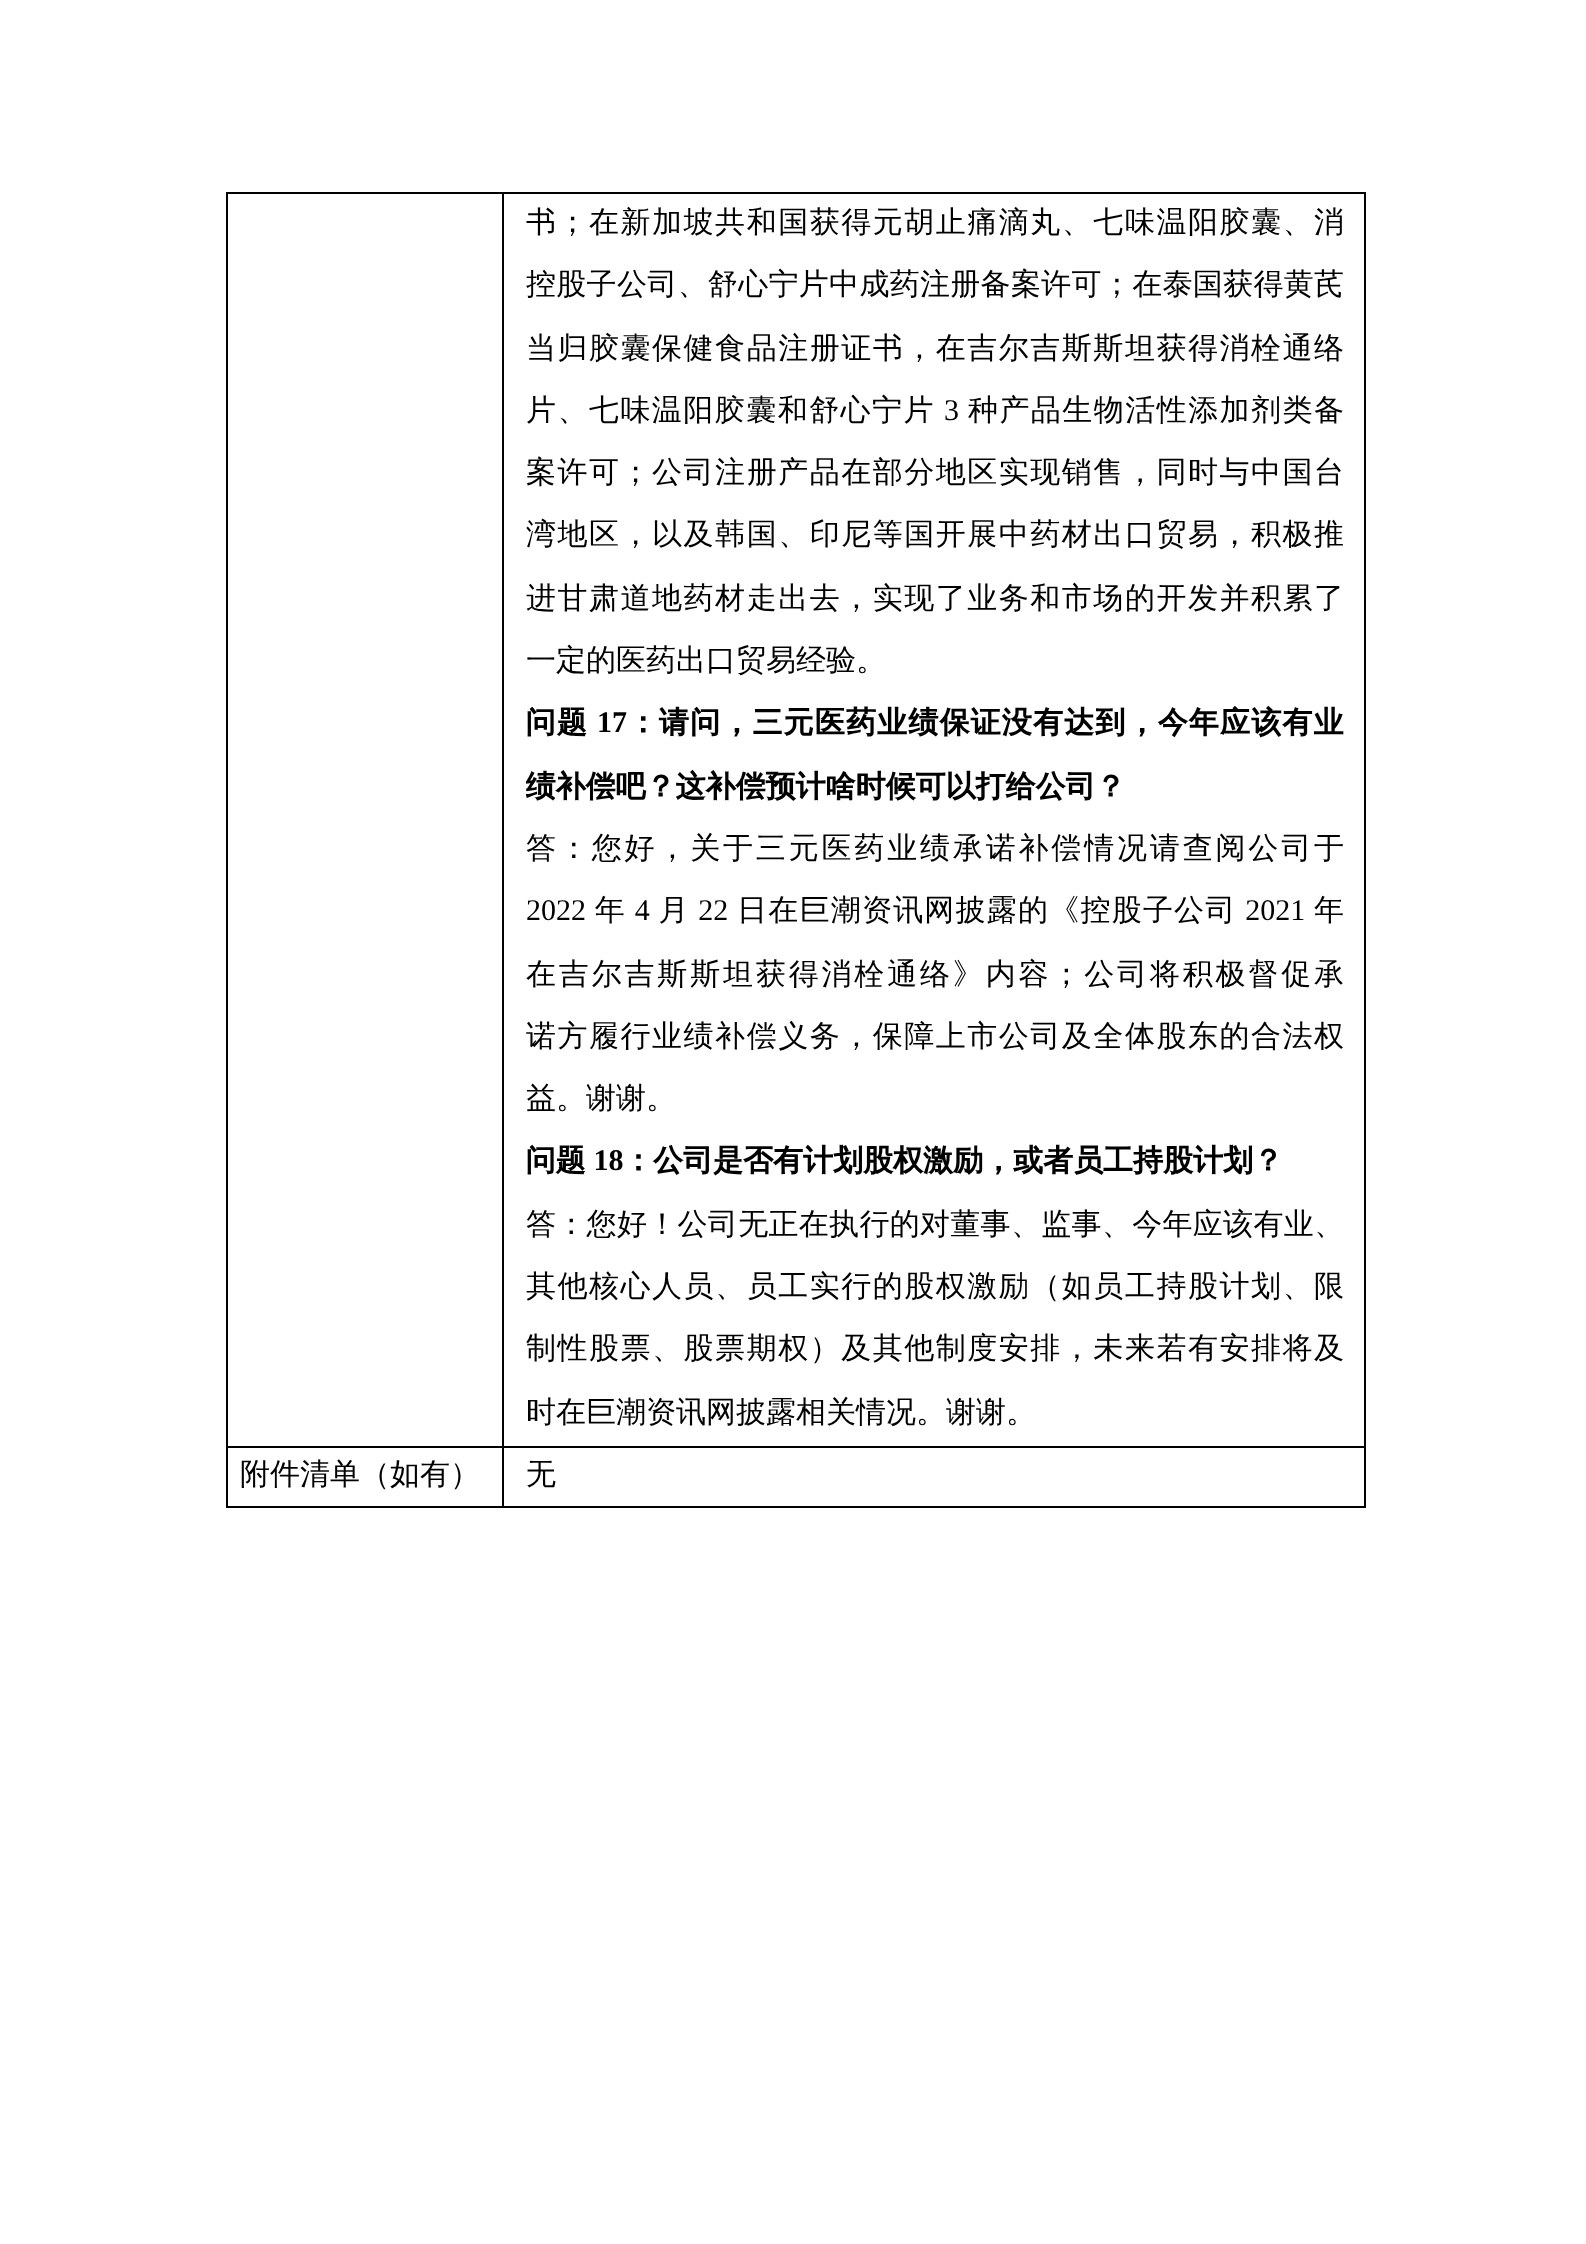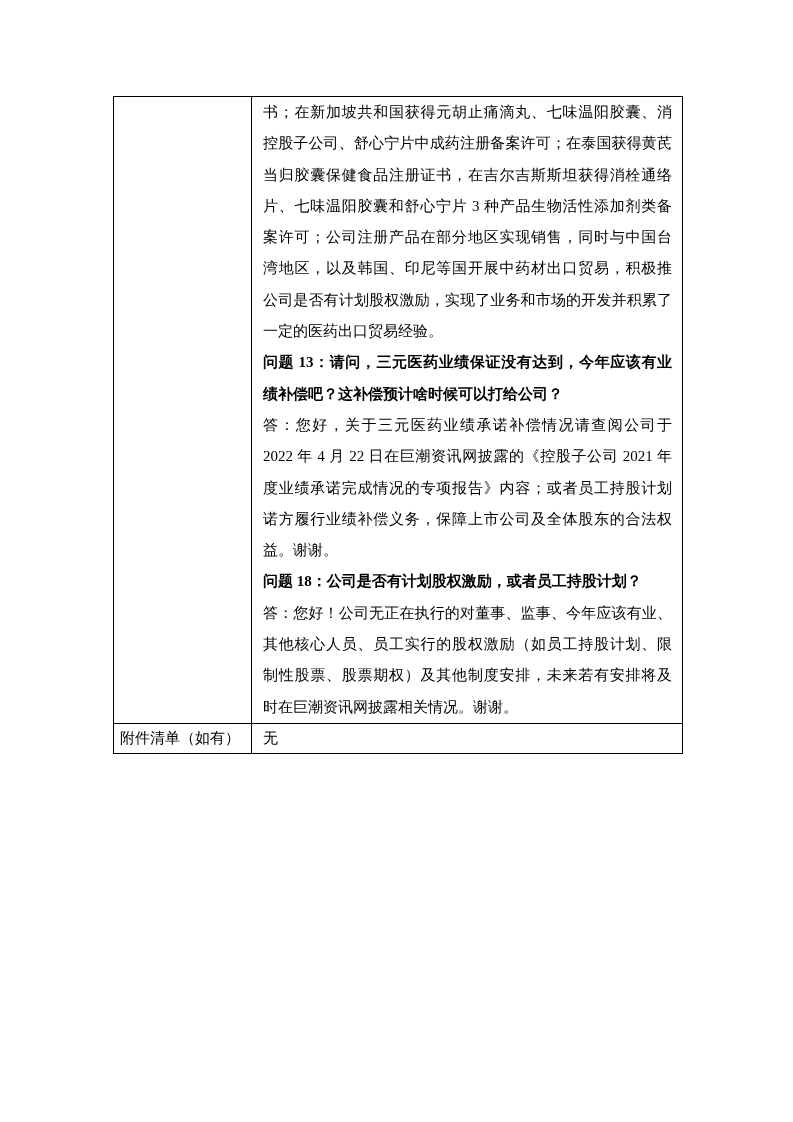--- a/index.html
+++ b/index.html
@@ -58,27 +58,27 @@
         <tr class="main-row">
       <td class="c1"></td>
       <td class="c2">
         <div class="content-block">
               <div class="line j">书；在新加坡共和国获得元胡止痛滴丸、七味温阳胶囊、消</div>
               <div class="line j">控股子公司、舒心宁片中成药注册备案许可；在泰国获得黄芪</div>
               <div class="line j">当归胶囊保健食品注册证书，在吉尔吉斯斯坦获得消栓通络</div>
               <div class="line j">片、七味温阳胶囊和舒心宁片 3 种产品生物活性添加剂类备</div>
               <div class="line j">案许可；公司注册产品在部分地区实现销售，同时与中国台</div>
               <div class="line j">湾地区，以及韩国、印尼等国开展中药材出口贸易，积极推</div>
-              <div class="line j">公司是否有计划股权激励，实现了业务和市场的开发并积累了</div>
+              <div class="line j">进甘肃道地药材走出去，实现了业务和市场的开发并积累了</div>
               <div class="line">一定的医药出口贸易经验。</div>
-              <div class="line b j">问题 13：请问，三元医药业绩保证没有达到，今年应该有业</div>
+              <div class="line b j">问题 17：请问，三元医药业绩保证没有达到，今年应该有业</div>
               <div class="line b">绩补偿吧？这补偿预计啥时候可以打给公司？</div>
               <div class="line j">答：您好，关于三元医药业绩承诺补偿情况请查阅公司于</div>
               <div class="line j">2022 年 4 月 22 日在巨潮资讯网披露的《控股子公司 2021 年</div>
-              <div class="line j">度业绩承诺完成情况的专项报告》内容；或者员工持股计划</div>
+              <div class="line j">在吉尔吉斯斯坦获得消栓通络》内容；公司将积极督促承</div>
               <div class="line j">诺方履行业绩补偿义务，保障上市公司及全体股东的合法权</div>
               <div class="line">益。谢谢。</div>
               <div class="line b">问题 18：公司是否有计划股权激励，或者员工持股计划？</div>
               <div class="line j">答：您好！公司无正在执行的对董事、监事、今年应该有业、</div>
               <div class="line j">其他核心人员、员工实行的股权激励（如员工持股计划、限</div>
               <div class="line j">制性股票、股票期权）及其他制度安排，未来若有安排将及</div>
               <div class="line">时在巨潮资讯网披露相关情况。谢谢。</div>
             </div>
       </td>
     </tr>

